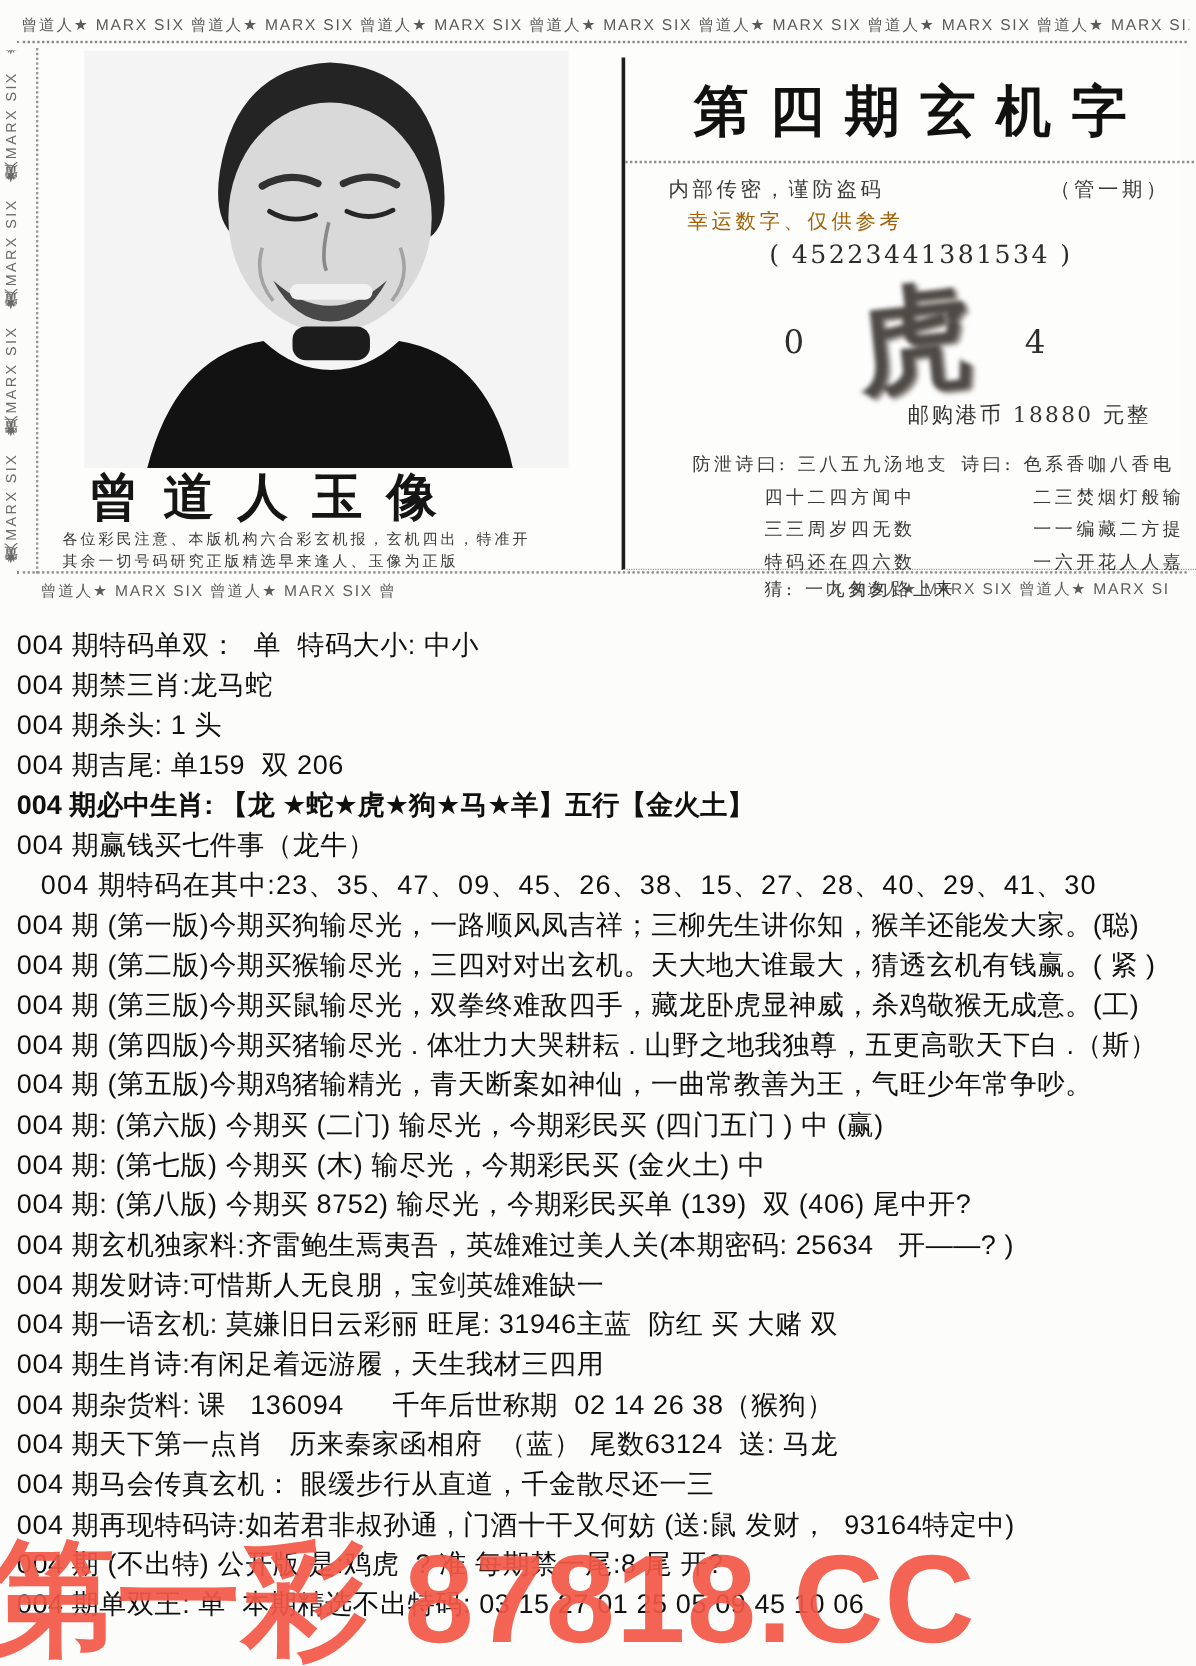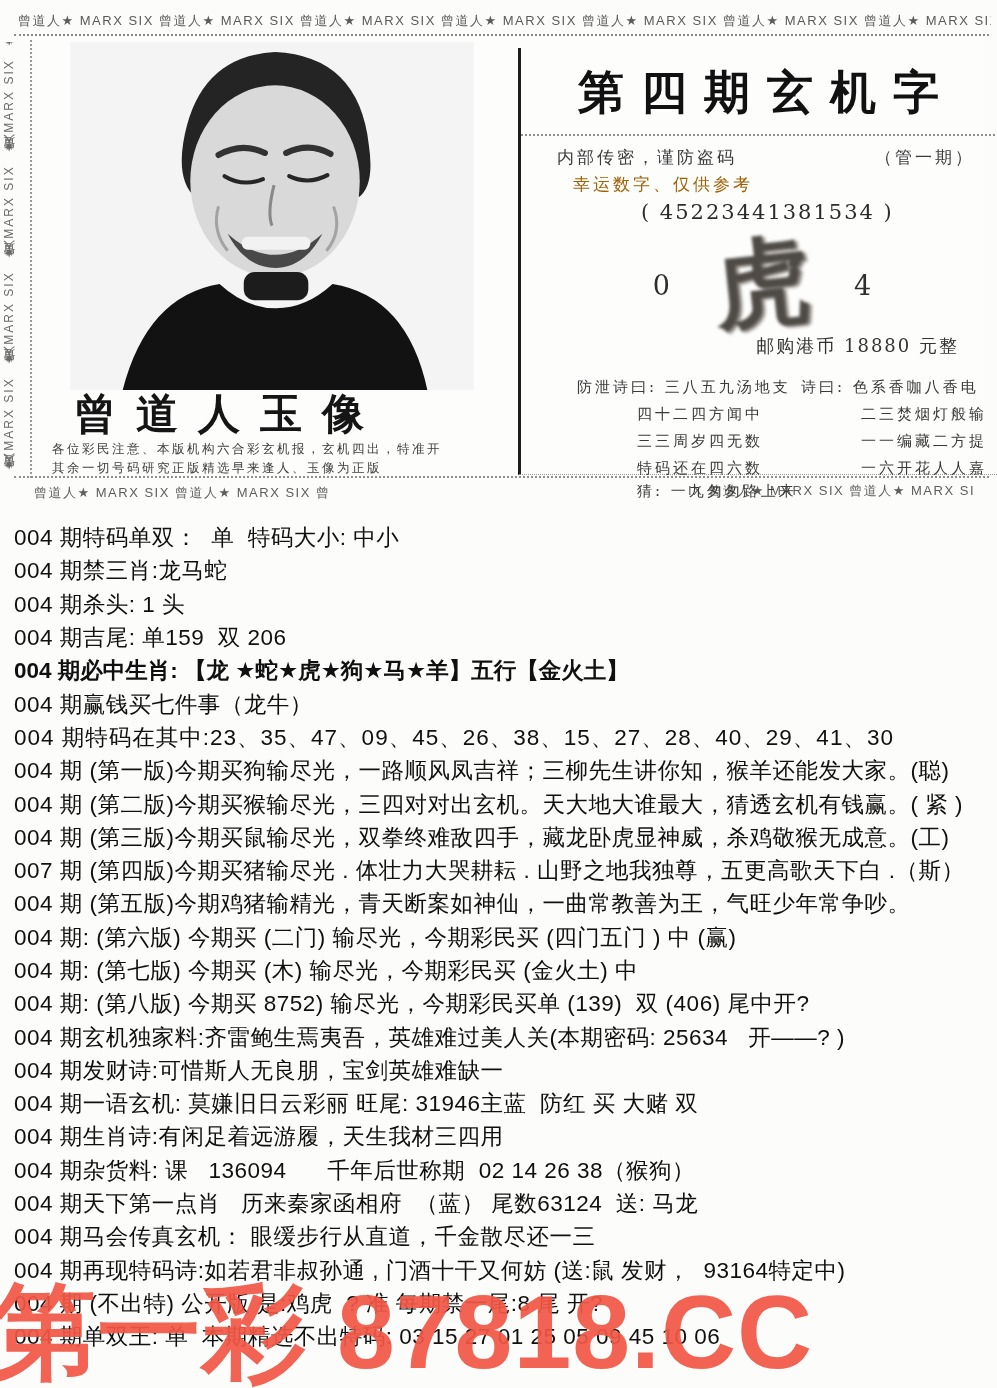--- a/index.html
+++ b/index.html
@@ -120,21 +120,21 @@
     font-size:15px;color:#3a3a3a;letter-spacing:3px;
   }
   
   .tip-lines{position:absolute;left:14px;top:521px;right:2px;}
   .text-line{
     height:33.3px;display:flex;align-items:center;
     font-size:22.5px;font-weight:500;color:#101010;
     white-space:pre;overflow:hidden;letter-spacing:0.5px;
   }
   .text-line:nth-child(5){font-weight:900;letter-spacing:0;text-align:right;}
-  .text-line:nth-child(7){letter-spacing:1px;}
+  .text-line:nth-child(7){letter-spacing:1px;margin-left:20px;}
   
   .watermark{
     position:absolute;left:-8px;bottom:-16px;z-index:9;
     font-size:104px;font-weight:800;letter-spacing:1px;
     white-space:nowrap;opacity:0.92;
   }
 </style>
 </head>
 <body>
 
@@ -208,21 +208,21 @@
     <div class="text-line">004 期特码单双：  单  特码大小: 中小</div>
     <div class="text-line">004 期禁三肖:龙马蛇</div>
     <div class="text-line">004 期杀头: 1 头</div>
     <div class="text-line">004 期吉尾: 单159  双 206</div>
     <div class="text-line">004 期必中生肖: 【龙 ★蛇★虎★狗★马★羊】五行【金火土】</div>
     <div class="text-line">004 期赢钱买七件事（龙牛）</div>
     <div class="text-line">004 期特码在其中:23、35、47、09、45、26、38、15、27、28、40、29、41、30</div>
     <div class="text-line">004 期 (第一版)今期买狗输尽光，一路顺风凤吉祥；三柳先生讲你知，猴羊还能发大家。(聪)</div>
     <div class="text-line">004 期 (第二版)今期买猴输尽光，三四对对出玄机。天大地大谁最大，猜透玄机有钱赢。( 紧 )</div>
     <div class="text-line">004 期 (第三版)今期买鼠输尽光，双拳终难敌四手，藏龙卧虎显神威，杀鸡敬猴无成意。(工)</div>
-    <div class="text-line">007 期 (第四版)今期买猪输尽光 . 体壮力大哭耕耘 . 山野之地我独尊，五更高歌天下白 .（斯）</div>
+    <div class="text-line">004 期 (第四版)今期买猪输尽光 . 体壮力大哭耕耘 . 山野之地我独尊，五更高歌天下白 .（斯）</div>
     <div class="text-line">004 期 (第五版)今期鸡猪输精光，青天断案如神仙，一曲常教善为王，气旺少年常争吵。</div>
     <div class="text-line">004 期: (第六版) 今期买 (二门) 输尽光，今期彩民买 (四门五门 ) 中 (赢)</div>
     <div class="text-line">004 期: (第七版) 今期买 (木) 输尽光，今期彩民买 (金火土) 中</div>
     <div class="text-line">004 期: (第八版) 今期买 8752) 输尽光，今期彩民买单 (139)  双 (406) 尾中开?</div>
     <div class="text-line">004 期玄机独家料:齐雷鲍生焉夷吾，英雄难过美人关(本期密码: 25634   开——? )</div>
     <div class="text-line">004 期发财诗:可惜斯人无良朋，宝剑英雄难缺一</div>
     <div class="text-line">004 期一语玄机: 莫嫌旧日云彩丽 旺尾: 31946主蓝  防红 买 大赌 双</div>
     <div class="text-line">004 期生肖诗:有闲足着远游履，天生我材三四用</div>
     <div class="text-line">004 期杂货料: 课   136094      千年后世称期  02 14 26 38（猴狗）</div>
     <div class="text-line">004 期天下第一点肖   历来秦家函相府  （蓝） 尾数63124  送: 马龙</div>

